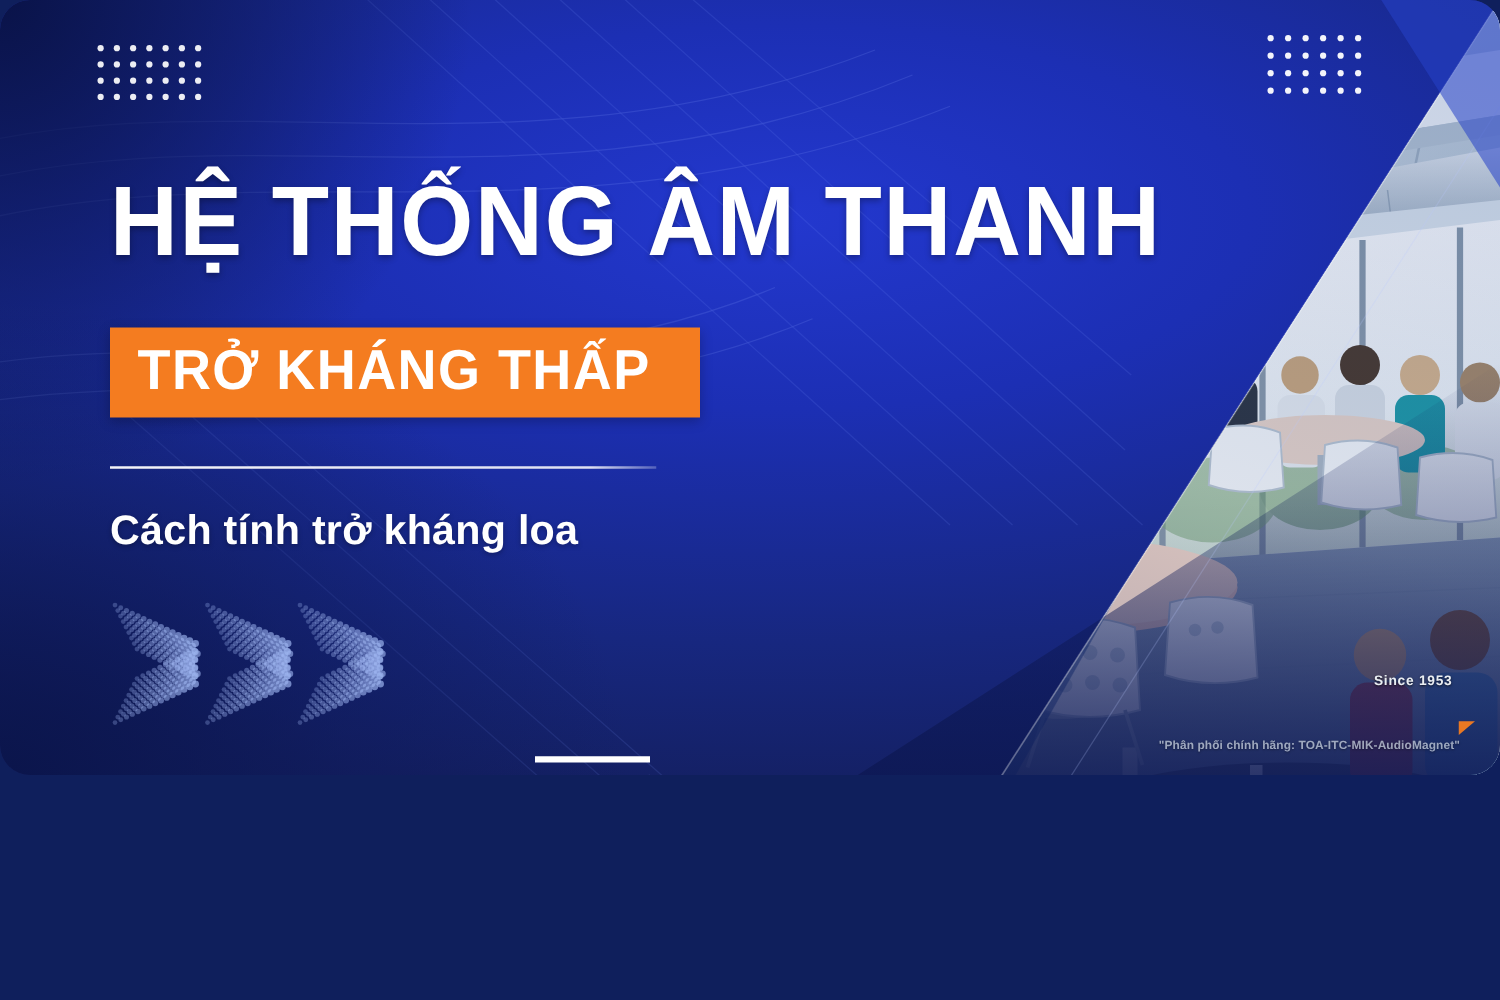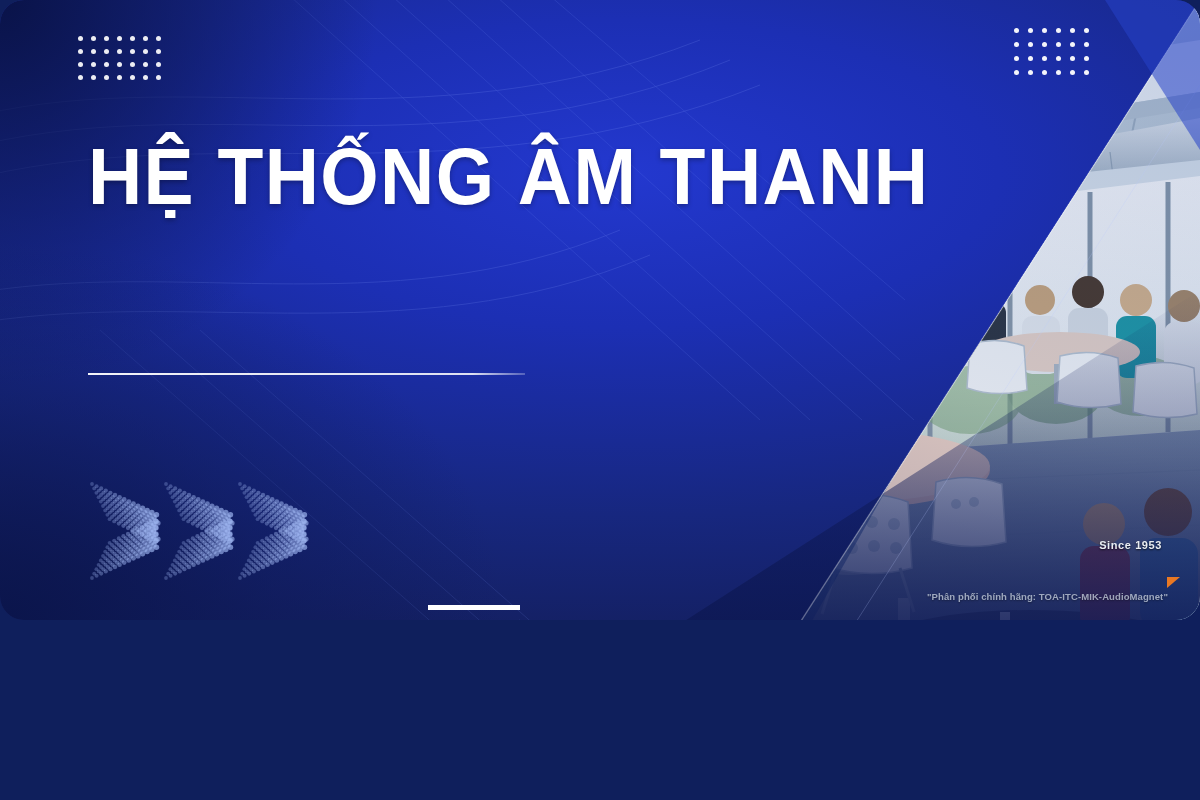--- a/index.html
+++ b/index.html
@@ -1208,23 +1208,27 @@
   <svg class="tris" style="left:608px; top:694px;" width="160" height="110" viewBox="0 0 160 110">
     <g fill="none" stroke="#9fb6f0" stroke-width="1.1" opacity=".75">
       <polygon points="20,6 78,6 78,64"></polygon>
       <polygon points="46,26 104,26 104,84"></polygon>
       <polygon points="72,48 130,48 130,106"></polygon>
     </g>
   </svg>
 
   <div class="title">HỆ THỐNG ÂM THANH</div>
 
+  <div class="hl-wrap">
+    <span class="hl">TRỞ KHÁNG THẤP</span>
+  </div>
 
   <div class="divider"></div>
 
+  <div class="subtitle">Cách tính trở kháng loa</div>
 
   <div class="logo">
     <div class="logo-bar"></div>
     <div class="logo-marks">
       <svg width="98" height="85" viewBox="0 0 98 85">
 
         <polygon points="0,0 40,0 0,40" fill="#f47c20"></polygon>
         <polygon points="40,0 40,85 0,85 0,44 40,4" fill="#ffffff"></polygon>
         <polygon points="40,2 40,20 2,58 2,40" fill="#1b3a8f" opacity="0"></polygon>
         <line x1="2" y1="84" x2="40" y2="10" stroke="#1f3a9c" stroke-width="2.6"></line>

